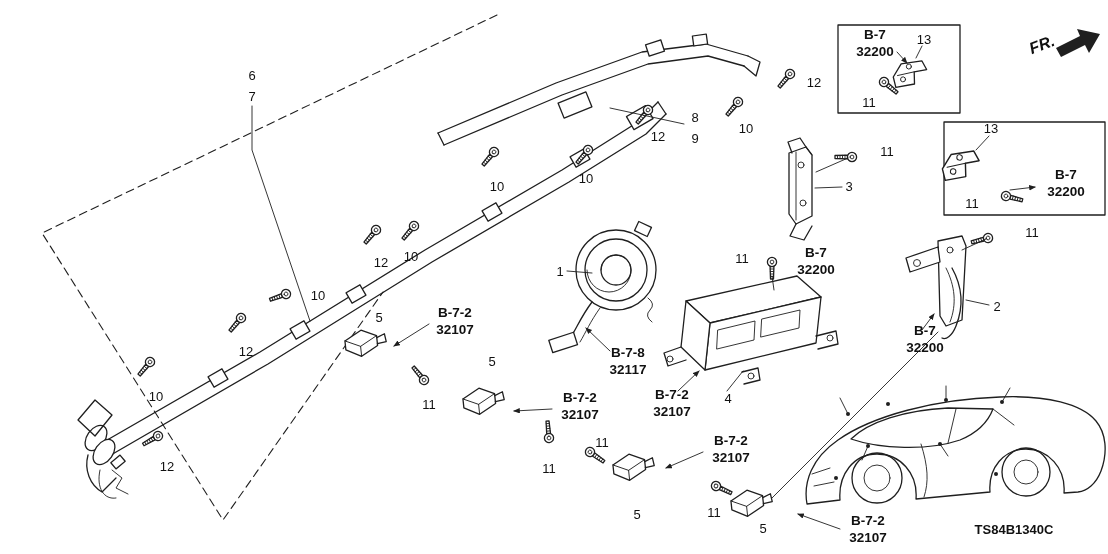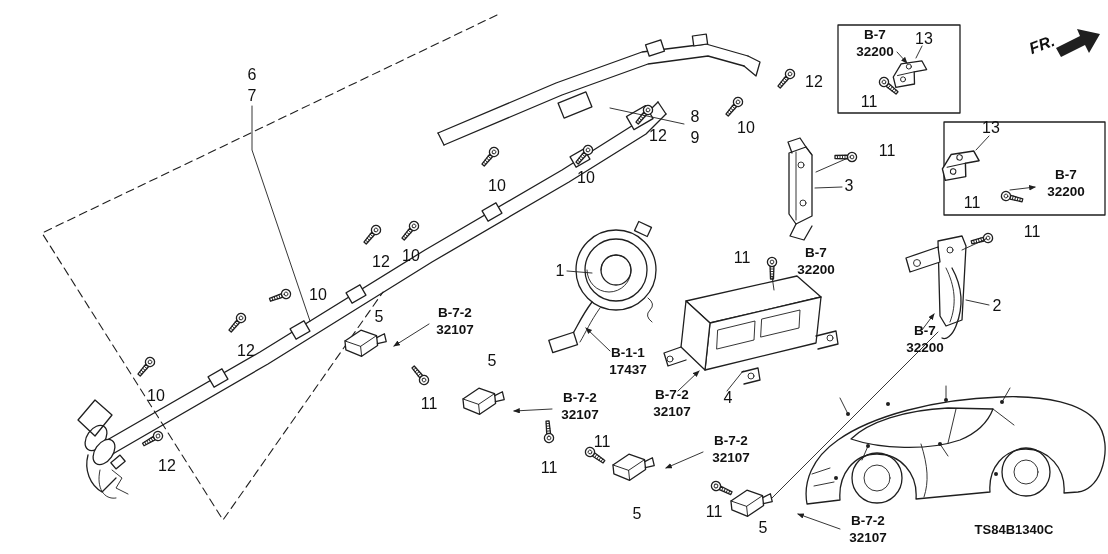--- a/index.html
+++ b/index.html
@@ -4,21 +4,21 @@
 <style>
   html,body{margin:0;padding:0;background:#e8e8e8}
   .stage{position:relative;width:1108px;height:554px;background:var(--bg,#ffffff);
          font-family:"Liberation Sans",sans-serif;overflow:hidden;margin:0 auto}
   .stage svg{position:absolute;left:0;top:0}
   .s{stroke:var(--line,#1f1f1f);fill:none;stroke-width:1.3;stroke-linejoin:round;stroke-linecap:round}
   .sw{stroke:var(--line,#1f1f1f);fill:#ffffff;stroke-width:1.3;stroke-linejoin:round}
   .thin{stroke-width:0.9}
   .dash{stroke-dasharray:8 5;stroke-width:1.1}
   .fillk{fill:var(--line,#1f1f1f);stroke:none}
-  .lab{position:absolute;transform:translate(-50%,-50%);font-size:16px;color:var(--text,#111);white-space:nowrap}
+  .lab{position:absolute;transform:translate(-50%,-50%);font-size:13px;color:var(--text,#111);white-space:nowrap}
   .ref{position:absolute;transform:translate(-50%,-50%);font-size:13.5px;font-weight:700;text-align:center;
        line-height:1.25;color:var(--text,#111);white-space:nowrap}
   .code{position:absolute;transform:translate(-50%,-50%);font-size:13px;font-weight:700;color:var(--text,#111)}
   .fr{position:absolute;transform:translate(-50%,-50%) rotate(-21deg);font-size:16px;font-style:italic;
       font-weight:700;color:var(--text,#111)}
 </style>
 </head>
 <body>
 
 <div class="stage">
@@ -262,22 +262,22 @@
   </div>
   <div class="ref" style="left:816px;top:262px">
     <div>B-7</div>
     <div>32200</div>
   </div>
   <div class="ref" style="left:925px;top:340px">
     <div>B-7</div>
     <div>32200</div>
   </div>
   <div class="ref" style="left:628px;top:362px">
-    <div>B-1-1</div>
-    <div>17437</div>
+    <div>B-7-8</div>
+    <div>32117</div>
   </div>
   <div class="ref" style="left:455px;top:322px">
     <div>B-7-2</div>
     <div>32107</div>
   </div>
   <div class="ref" style="left:580px;top:407px">
     <div>B-7-2</div>
     <div>32107</div>
   </div>
   <div class="ref" style="left:672px;top:404px">

